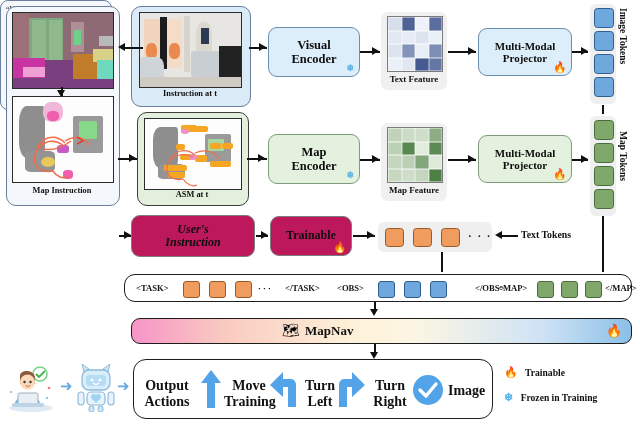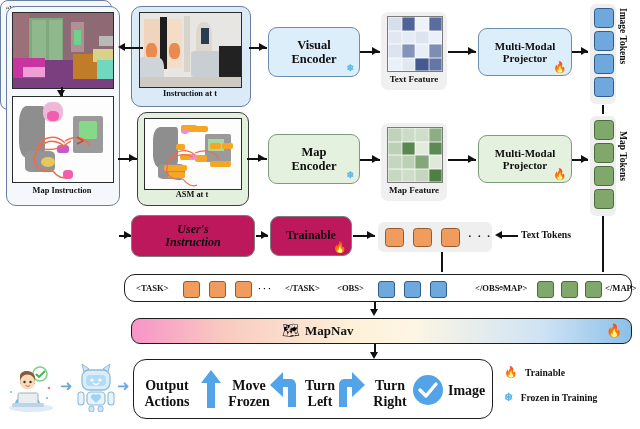--- a/index.html
+++ b/index.html
@@ -414,21 +414,21 @@
 <div class="actlabel" style="left:139px;top:378px;width:56px;">
   <span>Output</span><br>
   <span>Actions</span>
 </div>
 
 <svg class="abs" style="left:200px;top:369px;" width="22" height="40">
   <polygon class="arrow-blue" points="11,1 21,14 15,14 15,39 7,39 7,14 1,14"></polygon>
 </svg>
 <div class="actlabel" style="left:224px;top:378px;width:50px;">
   <span>Move</span><br>
-  <span>Frozen</span>
+  <span>Training</span>
 </div>
 
 <svg class="abs" style="left:268px;top:369px;" width="30" height="40">
   <path class="arrow-blue" d="M2 16 L15 3 L15 10 L23 10 C26 10 28 13 28 16 L28 38 L20 38 L20 18 L15 18 L15 28 Z"></path>
 </svg>
 <div class="actlabel" style="left:300px;top:378px;width:40px;">
   <span>Turn</span><br>
   <span>Left</span>
 </div>
 

